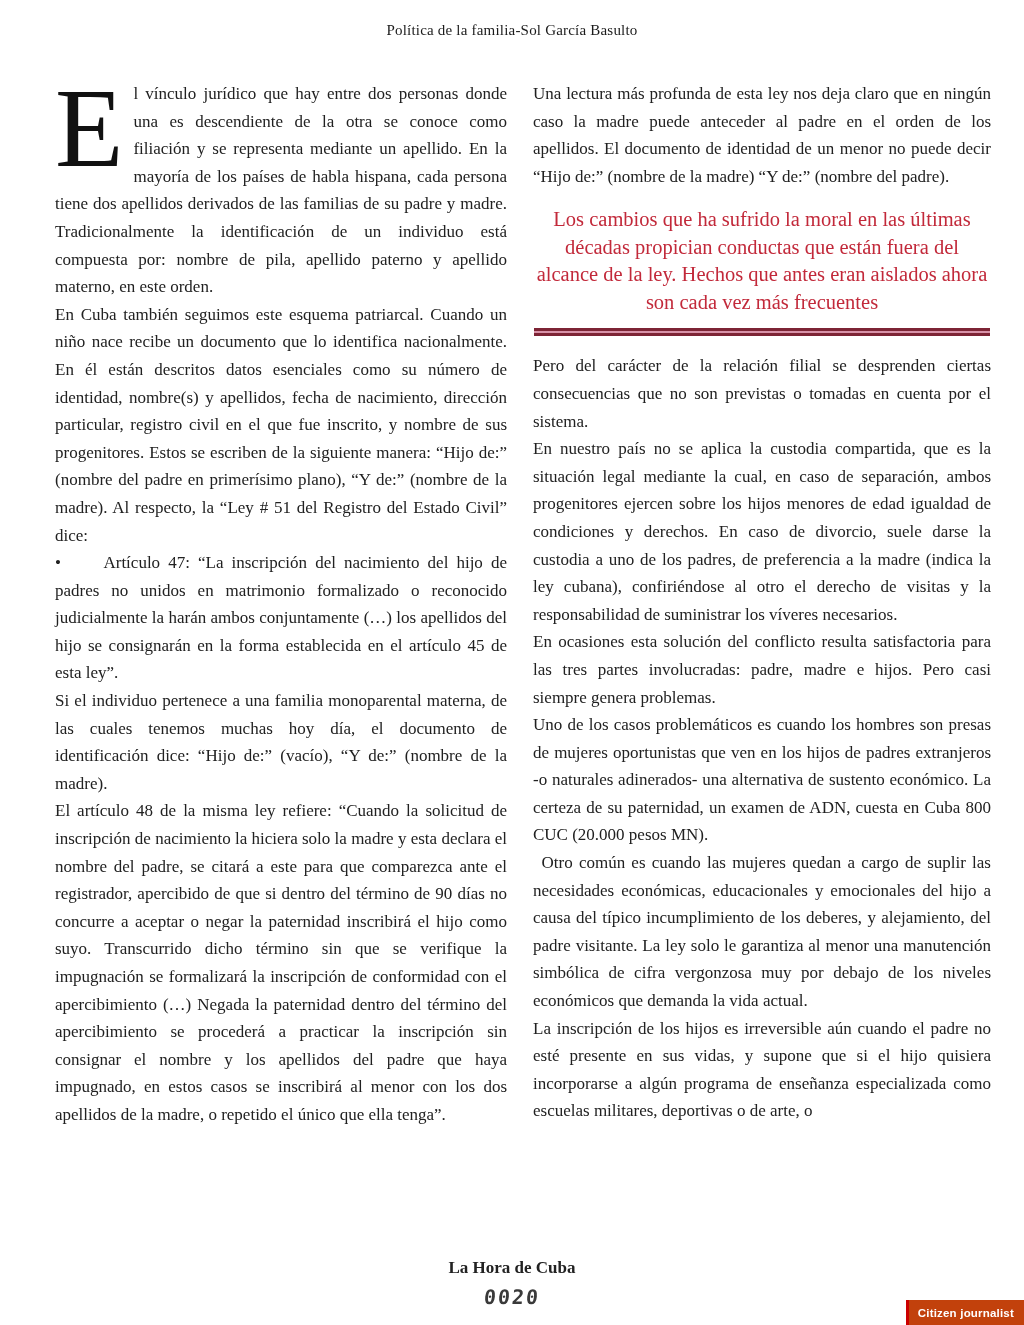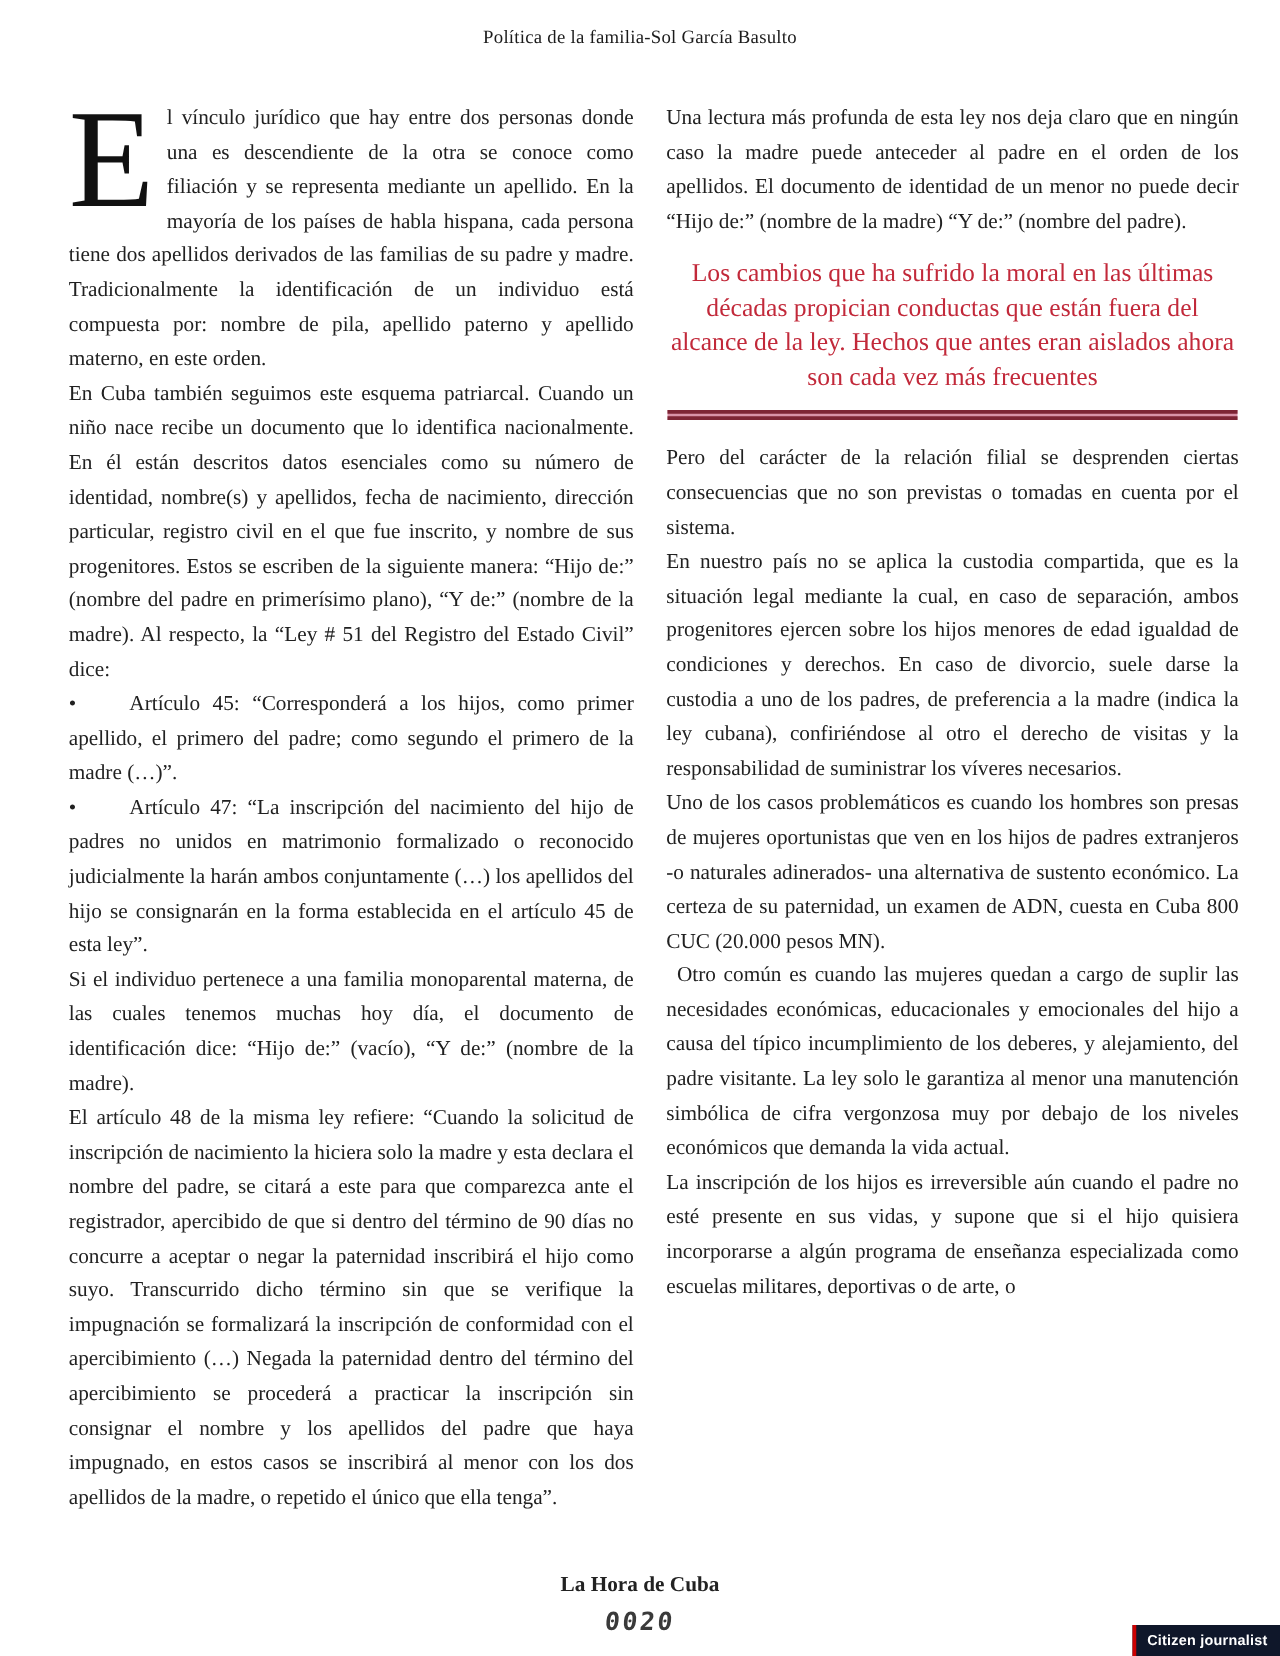--- a/index.html
+++ b/index.html
@@ -40,47 +40,47 @@
   .page-number{
     position:absolute;top:1285px;left:0;width:100%;
     text-align:center;
     font-family:"DejaVu Sans Mono","Liberation Mono",monospace;
     font-size:20px;font-weight:bold;color:#3a3a3a;
     letter-spacing:2px;transform:skewX(-6deg);
   }
   .badge{
     position:absolute;right:0;top:1300px;height:25px;
     display:flex;align-items:center;
-    background:#0f172a;color:#ffffff;
+    background:#c2410c;color:#ffffff;
     font-family:"Liberation Sans","DejaVu Sans",sans-serif;
     font-size:11.5px;font-weight:bold;
     padding:0 10px 0 9px;border-left:3px solid #cc0000;
     letter-spacing:.2px;
   }
 </style>
 </head>
 <body>
 
 <div class="header-title">Política de la familia-Sol García Basulto</div>
 
 <div class="col col-left">
   <p><span class="dropcap">E</span><span>l vínculo jurídico que hay entre dos personas donde una es descendiente de la otra se conoce como filiación y se representa mediante un apellido. En la mayoría de los países de habla hispana, cada persona tiene dos apellidos derivados de las familias de su padre y madre. Tradicionalmente la identificación de un individuo está compuesta por: nombre de pila, apellido paterno y apellido materno, en este orden.</span></p>
   <p>En Cuba también seguimos este esquema patriarcal. Cuando un niño nace recibe un documento que lo identifica nacionalmente. En él están descritos datos esenciales como su número de identidad, nombre(s) y apellidos, fecha de nacimiento, dirección particular, registro civil en el que fue inscrito, y nombre de sus progenitores. Estos se escriben de la siguiente manera: “Hijo de:” (nombre del padre en primerísimo plano), “Y de:” (nombre de la madre). Al respecto, la “Ley # 51 del Registro del Estado Civil” dice:</p>
-  <p>•   Artículo 45: “Corresponderá a los hijos, como primer apellido, el primero del padre; como segundo el primero de la madre (…)”.</p>
   <p>•   Artículo 47: “La inscripción del nacimiento del hijo de padres no unidos en matrimonio formalizado o reconocido judicialmente la harán ambos conjuntamente (…) los apellidos del hijo se consignarán en la forma establecida en el artículo 45 de esta ley”.</p>
   <p>Si el individuo pertenece a una familia monoparental materna, de las cuales tenemos muchas hoy día, el documento de identificación dice: “Hijo de:” (vacío), “Y de:” (nombre de la madre).</p>
   <p>El artículo 48 de la misma ley refiere: “Cuando la solicitud de inscripción de nacimiento la hiciera solo la madre y esta declara el nombre del padre, se citará a este para que comparezca ante el registrador, apercibido de que si dentro del término de 90 días no concurre a aceptar o negar la paternidad inscribirá el hijo como suyo. Transcurrido dicho término sin que se verifique la impugnación se formalizará la inscripción de  conformidad con el apercibimiento (…) Negada la paternidad dentro del término del apercibimiento se procederá a practicar la inscripción sin consignar el nombre y los apellidos del padre que haya impugnado, en estos casos se inscribirá al menor con los dos apellidos de la madre, o repetido el único que ella tenga”.</p>
 </div>
 
 <div class="col col-right">
   <p>Una lectura más profunda de esta ley nos deja claro que en ningún caso la madre puede anteceder al padre en el orden de los apellidos. El documento de identidad de un menor no puede decir “Hijo de:” (nombre de la madre) “Y de:” (nombre del padre).</p>
   <div class="pullquote">Los cambios que ha sufrido la moral en las últimas décadas propician conductas que están fuera del alcance de la ley. Hechos que antes eran aislados ahora son cada vez más frecuentes</div>
   <div class="rule"></div>
   <p>Pero del carácter de la relación filial se desprenden ciertas consecuencias que no son previstas o tomadas en cuenta por el sistema.</p>
   <p>En nuestro país no se aplica la custodia compartida, que es la situación legal mediante la cual, en caso de separación, ambos progenitores ejercen sobre los hijos menores de edad igualdad de condiciones y derechos. En caso de divorcio, suele darse la custodia a uno de los padres, de preferencia a la madre (indica la ley cubana), confiriéndose al otro el derecho de visitas y la responsabilidad de suministrar los víveres necesarios.</p>
+  <p>En ocasiones esta solución del conflicto resulta satisfactoria para las tres partes involucradas: padre, madre e hijos. Pero casi siempre genera problemas.</p>
   <p>Uno de los casos problemáticos es cuando los hombres son presas de mujeres oportunistas que ven en los hijos de padres extranjeros -o naturales adinerados- una alternativa de sustento económico. La certeza de su paternidad, un examen de ADN, cuesta en Cuba 800 CUC (20.000 pesos MN).</p>
   <p> Otro común es cuando las mujeres quedan a cargo de suplir las necesidades económicas, educacionales y emocionales del hijo a causa del típico incumplimiento de los deberes, y alejamiento, del padre visitante. La ley solo le garantiza al menor una manutención simbólica de cifra vergonzosa muy por debajo de los niveles económicos que demanda la vida actual.</p>
   <p>La inscripción de los hijos es irreversible aún cuando el padre no esté presente en sus vidas, y supone que si el hijo quisiera incorporarse a algún programa de enseñanza especializada como escuelas militares, deportivas o de arte, o</p>
 </div>
 
 <div class="footer-publication">La Hora de Cuba</div>
 <div class="page-number">0020</div>
 
 <div class="badge">
   <span>Citizen journalist</span>

